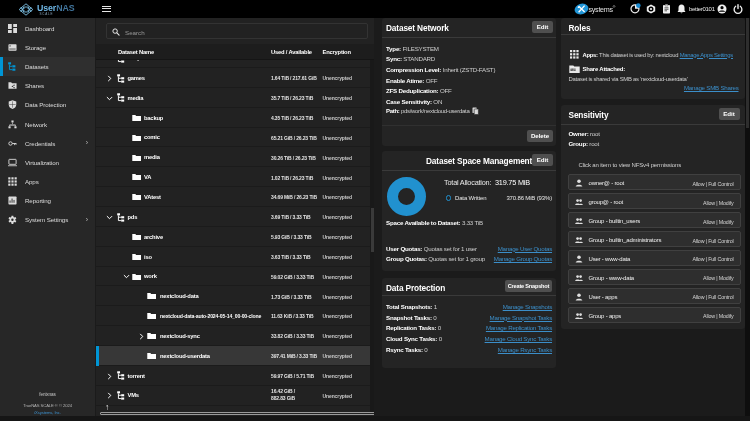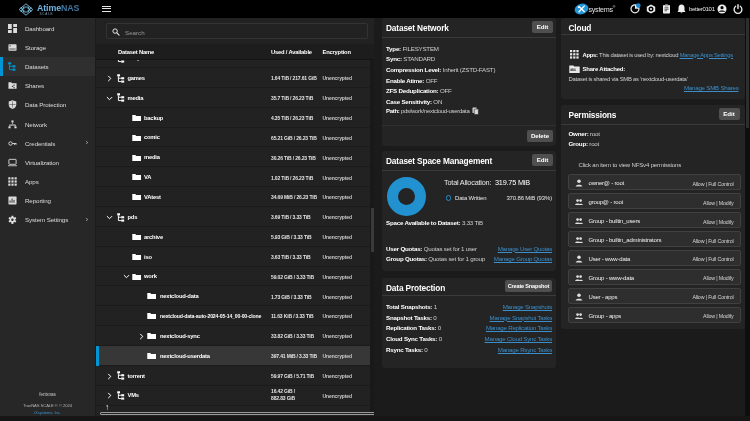--- a/index.html
+++ b/index.html
@@ -52,21 +52,21 @@
 </head>
 <body>
 <div id="topbar">
 <svg style="position:absolute;left:18px;top:2.5px;" width="16" height="13" viewBox="0 0 16 13">
   <g fill="none" stroke="#7ec3e8" stroke-width="0.9">
     <path d="M8 0.8 L14.8 6.5 L8 12.2 L1.2 6.5 Z"></path>
     <path d="M8 3.6 L11.4 6.5 L8 9.4 L4.6 6.5 Z"></path>
     <path d="M2.8 4 L6.2 9.6 M13.2 4 L9.8 9.6 M2.8 9 L6.2 3.4 M13.2 9 L9.8 3.4"></path>
   </g>
     </svg>
-<div style="position:absolute;left:37px;top:2.8px;font-size:8.8px;font-weight:bold;letter-spacing:-0.1px;"><span style="color:#6fb6e4">Atime</span><span style="color:#42769e">NAS</span></div>
+<div style="position:absolute;left:37px;top:2.8px;font-size:8.8px;font-weight:bold;letter-spacing:-0.1px;"><span style="color:#6fb6e4">User</span><span style="color:#42769e">NAS</span></div>
 <div style="position:absolute;left:39.5px;top:12px;font-size:3px;color:#8aa7bd;letter-spacing:0.8px;">SCALE</div>
 <div class="burger">
       <div></div>
       <div></div>
       <div></div>
     </div>
 <svg style="position:absolute;left:573.5px;top:2.5px;" width="15" height="12" viewBox="0 0 15 12">
   <ellipse cx="7.5" cy="6" rx="7" ry="5.3" fill="#2196d8" transform="rotate(-18 7.5 6)"></ellipse>
   <path d="M4.8 3.2 L10.6 9 M10.6 2.6 L4.6 9.2" stroke="#fff" stroke-width="1.3"></path>
   <circle cx="4.6" cy="4.2" r="0.9" fill="#fff"></circle>
@@ -437,21 +437,21 @@
 <div class="fl" style="top:80.2px;"><b>Case Sensitivity:</b> <span>ON</span></div>
 <div class="fl" style="top:90.8px; font-size:6.0px; letter-spacing:-0.3px;"><b>Path:</b> <span>pds/work/nextcloud-userdata</span></div>
 <svg style="position:absolute; left:90px; top:89.8px;" width="7" height="8" viewBox="0 0 7 8">
       <rect x="0.5" y="0.5" width="4.2" height="5.5" rx="0.6" fill="#d8d8d8"></rect>
       <rect x="2.2" y="2" width="4.2" height="5.5" rx="0.6" fill="#d8d8d8" stroke="#242424" stroke-width="0.6"></rect>
     </svg>
 <div class="carddiv" style="top:107.5px; background:#303030;"></div>
 <div class="btn" style="right:3px; bottom:4.5px; width:26px; height:12px; line-height:12px;">Delete</div>
 </div>
 <div class="card mid" style="left:382px; top:150.5px; width:174px; height:120px;">
-<div class="cardtitle" style="top:5px;">Dataset Space Management</div>
+<div class="cardtitle" style="top:5px;margin-left:40px;">Dataset Space Management</div>
 <div class="btn" style="right:3px; top:3.5px; width:21px; height:11.5px; line-height:11.5px;">Edit</div>
 <div class="carddiv" style="top:19.5px;"></div>
 <svg style="position:absolute; left:4.5px; top:26.5px;" width="39" height="39" viewBox="0 0 39 39">
       <circle cx="19.5" cy="19.5" r="14" fill="none" stroke="#2191cf" stroke-width="11"></circle>
     </svg>
 <div style="position:absolute; left:62px; top:27px; font-size:7.3px; letter-spacing:-0.2px; color:#e8e8e8;">Total Allocation:&nbsp; <span style="color:#fff;">319.75 MiB</span></div>
 <div style="position:absolute; left:63.5px; top:44.5px; width:5.5px; height:5.5px; border:1.5px solid #2191cf; border-radius:50%;"></div>
 <div style="position:absolute; left:73px; top:44.3px; font-size:6px; letter-spacing:-0.15px; color:#e8e8e8;">Data Written</div>
 <div style="position:absolute; right:4px; top:44.3px; font-size:6px; letter-spacing:-0.15px; color:#e8e8e8;">370.86 MiB (93%)</div>
 <div class="fl" style="top:68.7px;"><b>Space Available to Dataset:</b> <span>3.33 TiB</span></div>
@@ -469,21 +469,21 @@
 <div class="fl" style="top:36.2px;"><b>Snapshot Tasks:</b> <span>0</span></div>
 <a class="lnk" style="right:4px; top:36.2px;">Manage Snapshot Tasks</a>
 <div class="fl" style="top:46.9px;"><b>Replication Tasks:</b> <span>0</span></div>
 <a class="lnk" style="right:4px; top:46.9px;">Manage Replication Tasks</a>
 <div class="fl" style="top:57.6px;"><b>Cloud Sync Tasks:</b> <span>0</span></div>
 <a class="lnk" style="right:4px; top:57.6px;">Manage Cloud Sync Tasks</a>
 <div class="fl" style="top:68.3px;"><b>Rsync Tasks:</b> <span>0</span></div>
 <a class="lnk" style="right:4px; top:68.3px;">Manage Rsync Tasks</a>
 </div>
 <div class="card" style="left:560.5px; top:17.5px; width:184px; height:81px;">
-<div class="cardtitle" style="top:5px;">Cloud</div>
+<div class="cardtitle" style="top:5px;">Roles</div>
 <div class="carddiv" style="top:16.5px;"></div>
 <svg style="position:absolute; left:9px; top:32.5px;" width="9" height="9" viewBox="0 0 9 9">
       <g fill="#e8e8e8">
         <rect x="0" y="0" width="2.2" height="2.2"></rect>
         <rect x="3.2" y="0" width="2.2" height="2.2"></rect>
         <rect x="6.4" y="0" width="2.2" height="2.2"></rect>
         <rect x="0" y="3.2" width="2.2" height="2.2"></rect>
         <rect x="3.2" y="3.2" width="2.2" height="2.2"></rect>
         <rect x="6.4" y="3.2" width="2.2" height="2.2"></rect>
         <rect x="0" y="6.4" width="2.2" height="2.2"></rect>
@@ -495,21 +495,21 @@
 <svg style="position:absolute; left:8px; top:47px;" width="11" height="9" viewBox="0 0 11 9">
       <path fill="#e8e8e8" d="M0.3 0.5h4l1 1h5.4v6.6H0.3z"></path>
       <rect x="1.6" y="3.4" width="5.2" height="2.7" rx="0.4" fill="#242424"></rect>
       <text x="1.9" y="5.7" font-size="2.7" fill="#e8e8e8" font-family="Liberation Sans">SMB</text>
     </svg>
 <div class="fl" style="left:22px; top:48.5px; font-size:6px;"><b>Share Attached:</b></div>
 <div class="fl" style="left:8px; top:58px; font-size:5.9px; letter-spacing:-0.25px;"><span>Dataset is shared via SMB as 'nextcloud-userdata'</span></div>
 <a class="lnk" style="right:6px; top:66.5px;">Manage SMB Shares</a>
 </div>
 <div class="card" style="left:560.5px; top:104.5px; width:184px; height:224.5px;">
-<div class="cardtitle" style="top:5px;">Permissions</div>
+<div class="cardtitle" style="top:5px;">Sensitivity</div>
 <div class="btn" style="right:5px; top:3.5px; width:21px; height:11.5px; line-height:11.5px;">Edit</div>
 <div class="carddiv" style="top:19.5px;"></div>
 <div class="fl" style="top:25.5px;"><b>Owner:</b> <span>root</span></div>
 <div class="fl" style="top:35.5px;"><b>Group:</b> <span>root</span></div>
 <div style="position:absolute; left:18px; top:57px; font-size:6px; letter-spacing:-0.15px; color:#d0d0d0;">Click an item to view NFSv4 permissions</div>
 <div class="perm" style="top:69.8px;">
       <svg class="pic" viewBox="0 0 8 8">
         <circle cx="4" cy="2.2" r="1.8" fill="#e0e0e0"></circle>
         <path d="M0.7 7.5 C0.7 5 7.3 5 7.3 7.5 Z" fill="#e0e0e0"></path>
       </svg>

